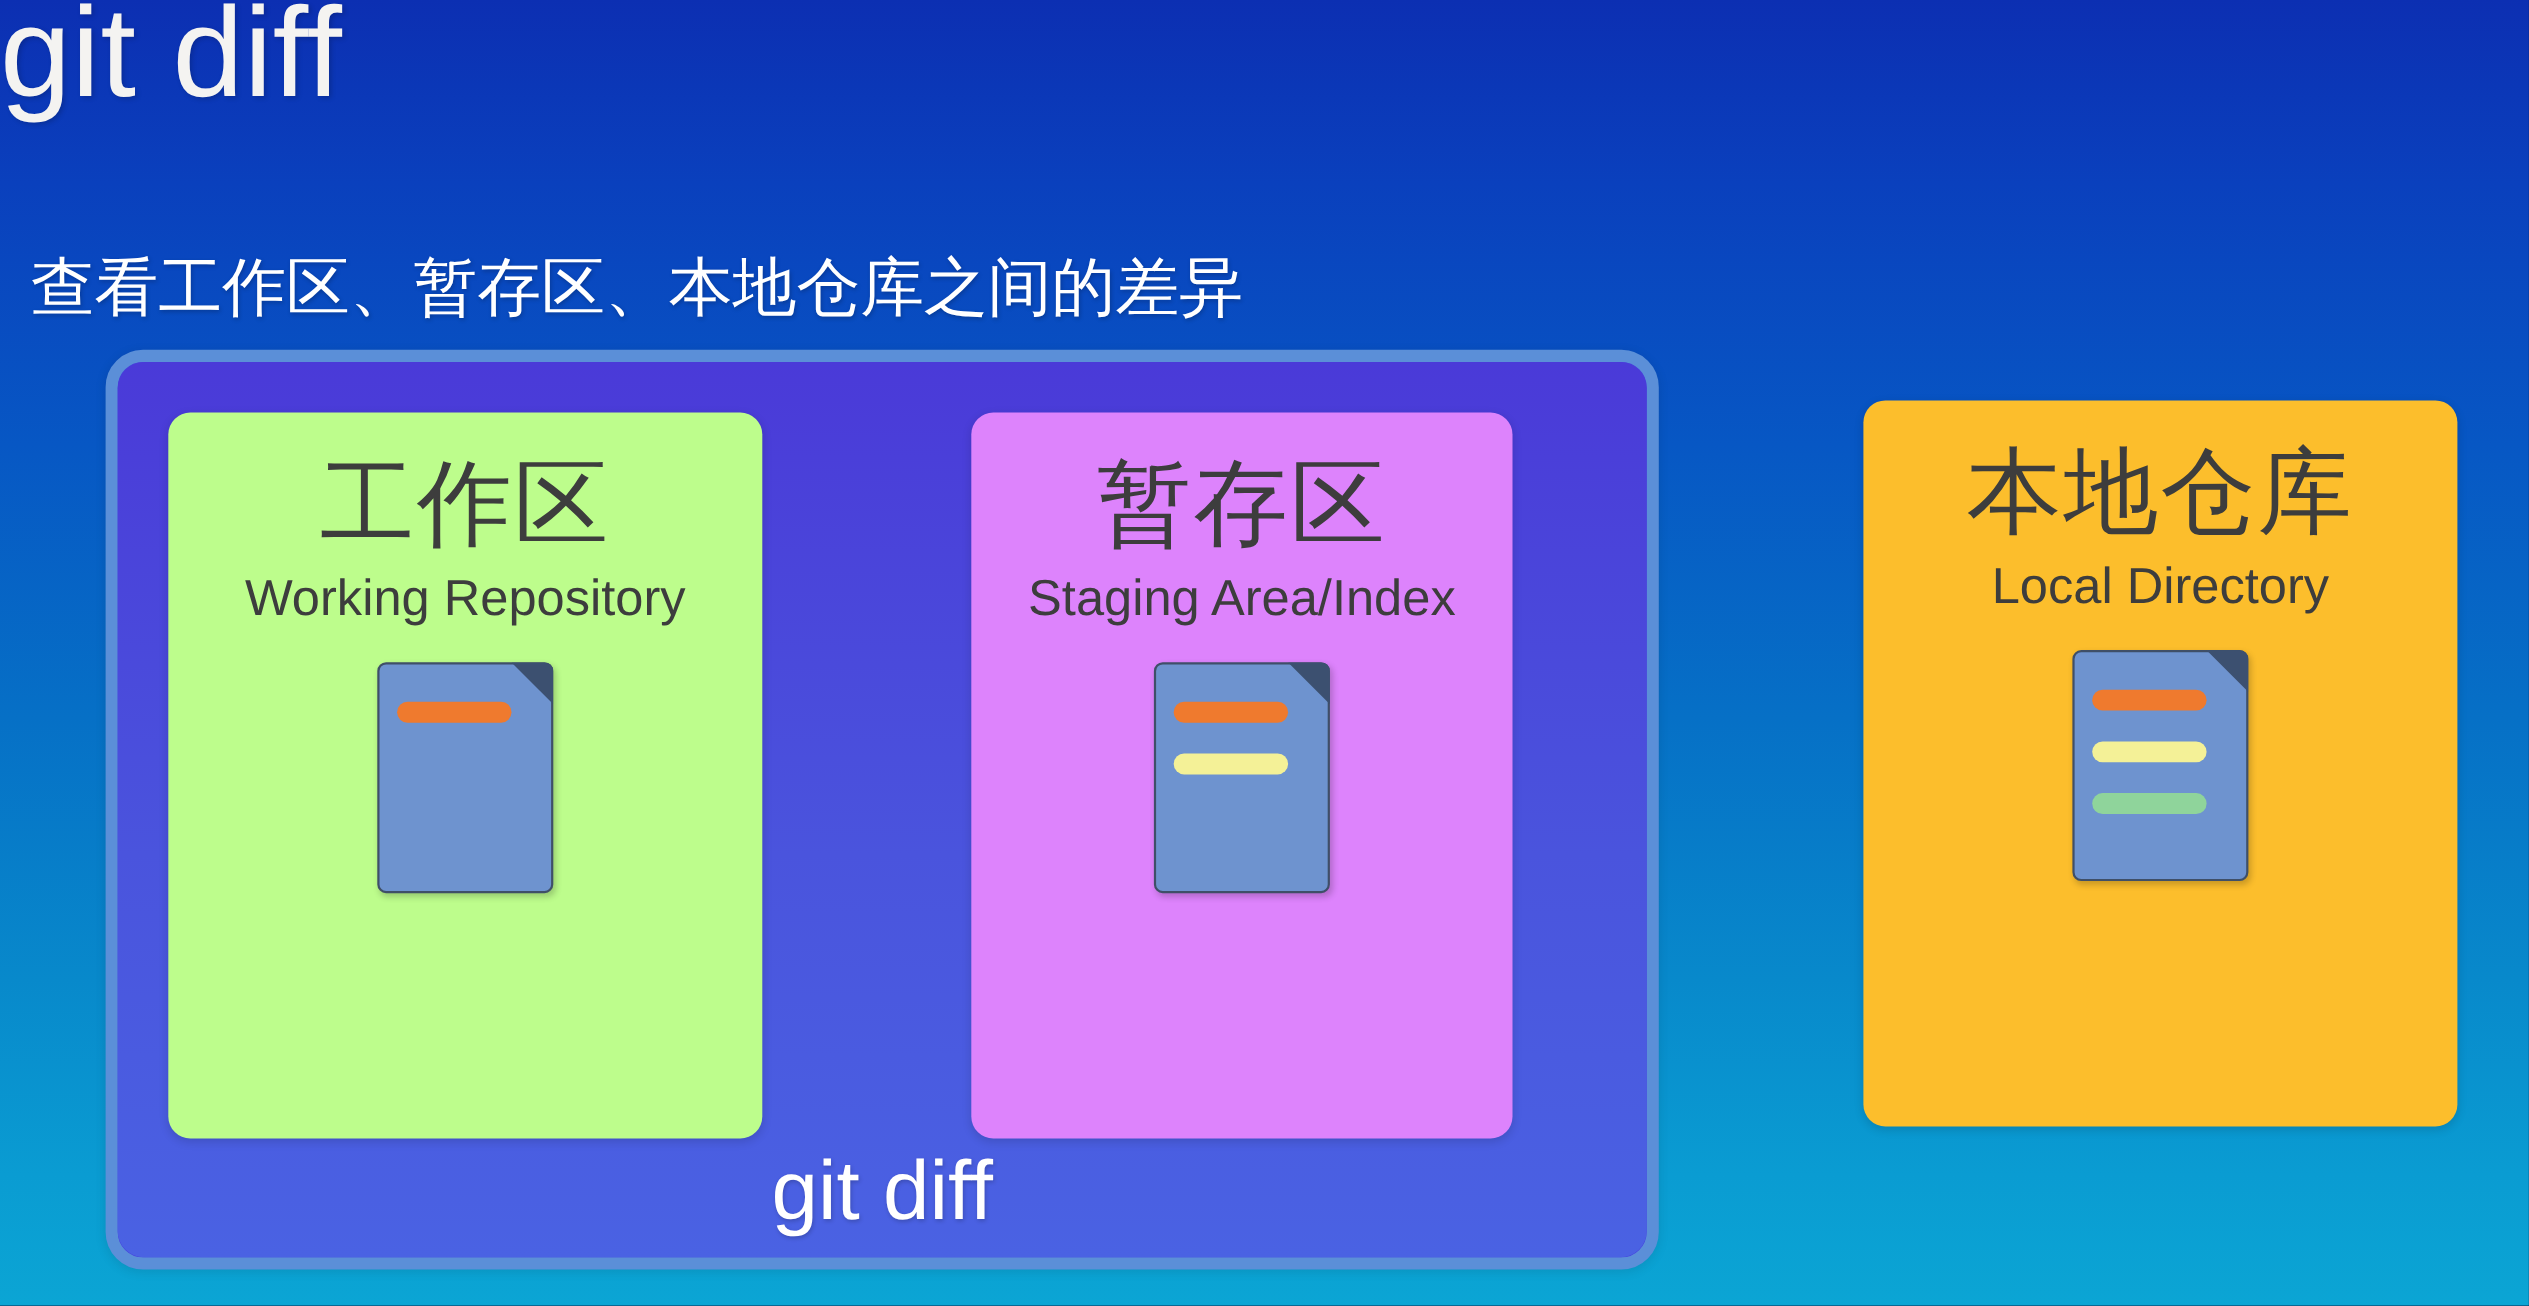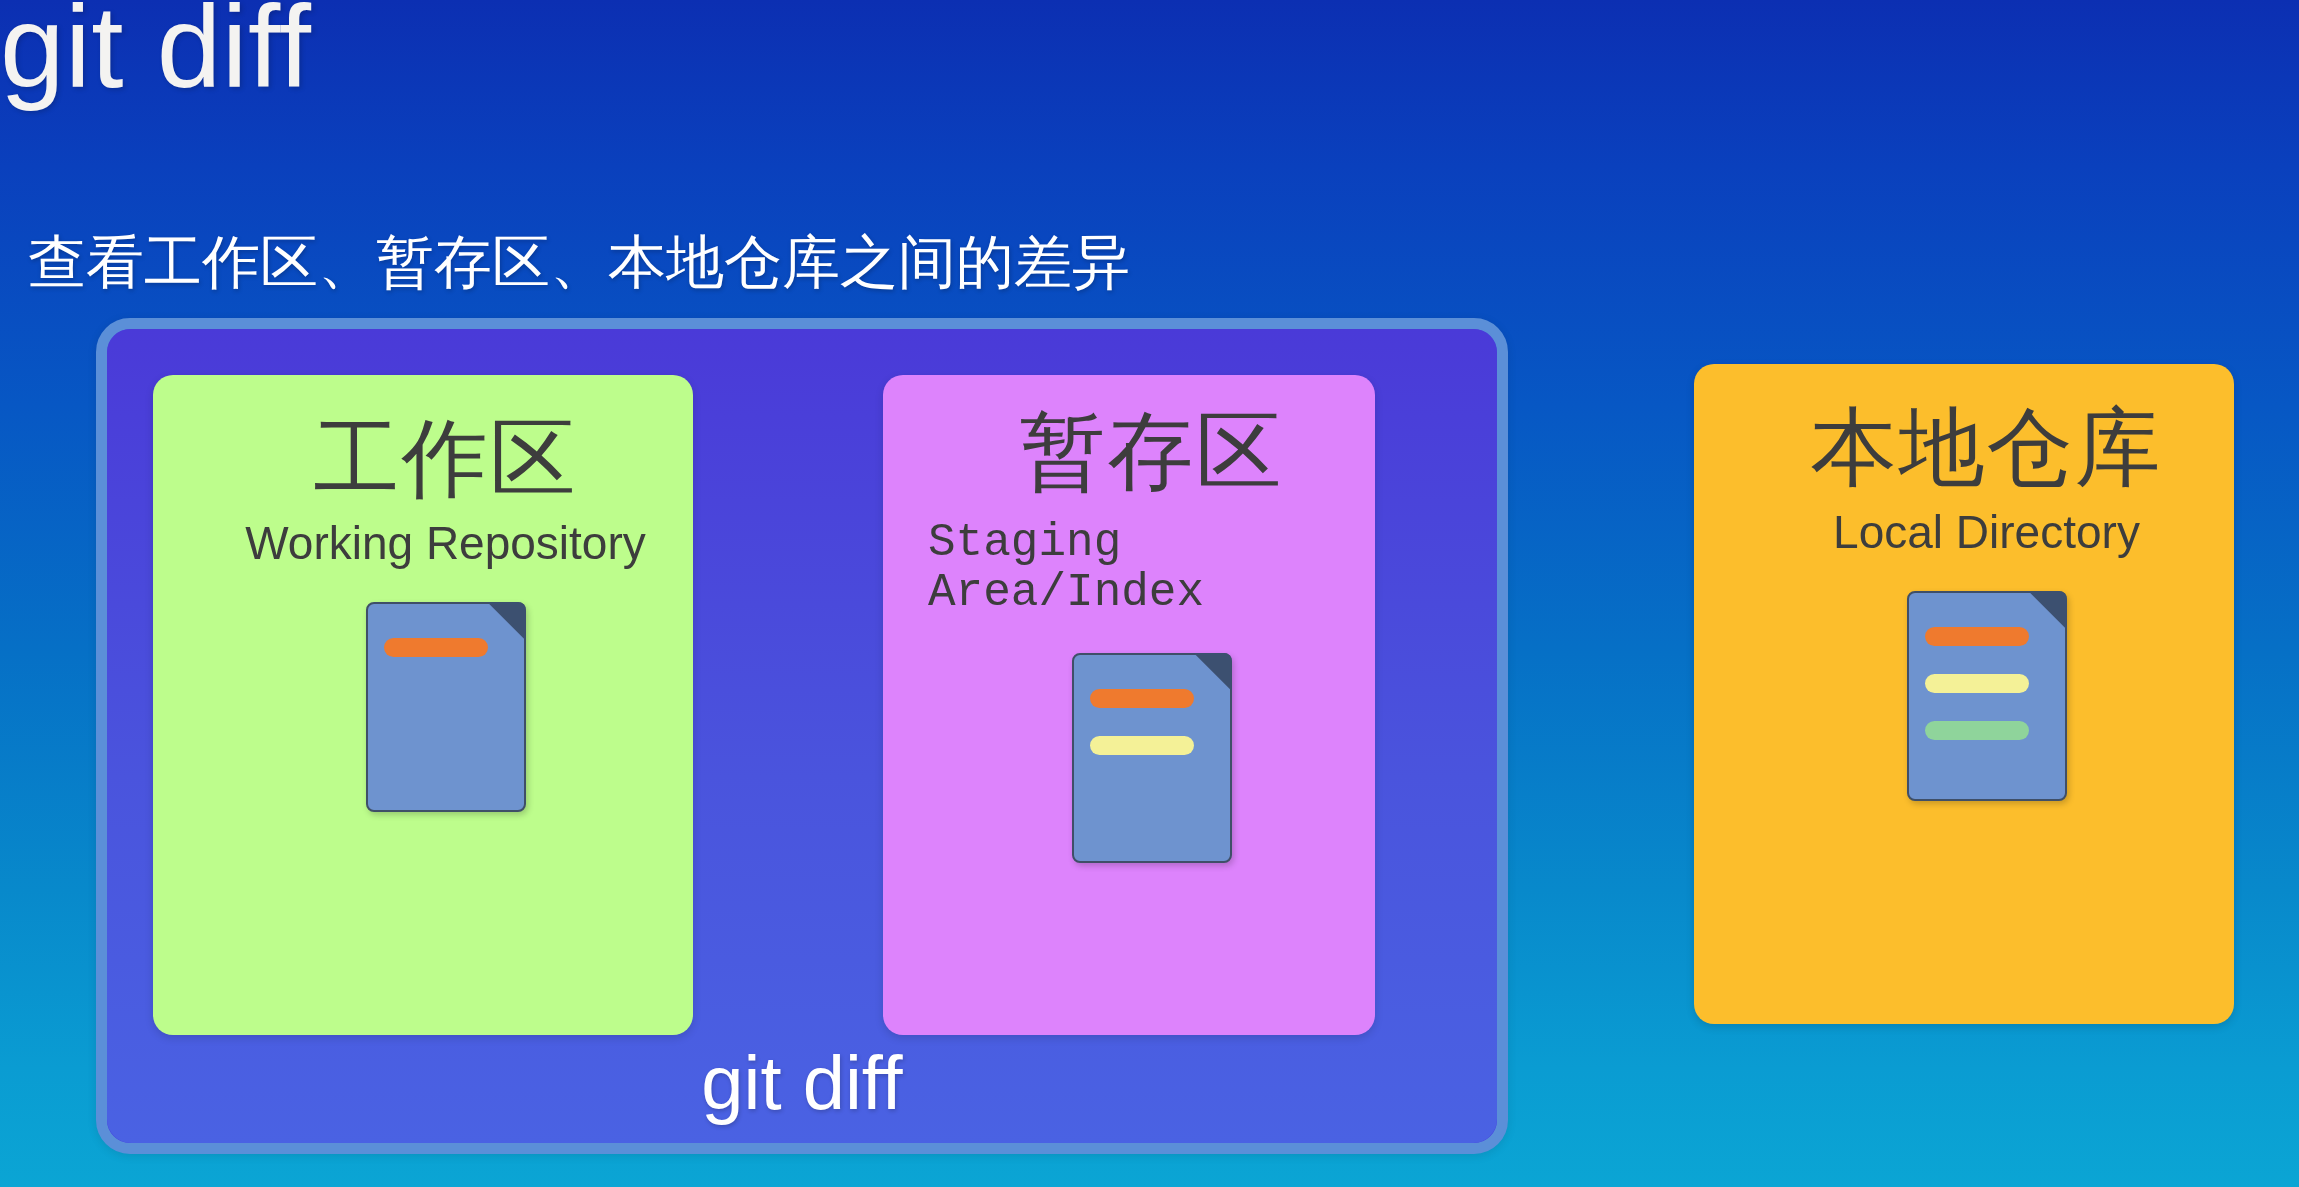--- a/index.html
+++ b/index.html
@@ -94,36 +94,34 @@
 
   
   .card {
     position: absolute;
     box-sizing: border-box;
     border-radius: 20px;
     display: flex;
     flex-direction: column;
     align-items: center;
     box-shadow: 0 3px 9px rgba(0,0,0,0.14);
-    padding-left: 45px;
   }
   .card-working {
     left: 46px;
     top: 46px;
     width: 540px;
     height: 660px;
     background: #bdfd8c;
   }
   .card-staging {
     left: 776px;
     top: 46px;
     width: 492px;
     height: 660px;
     background: #dd83fc;
-    font-family: Liberation Mono, monospace;
   }
   .card-repo {
     left: 1694px;
     top: 364px;
     width: 540px;
     height: 660px;
     background: #fcbe2c;
   }
 
   .card-title-cn {

